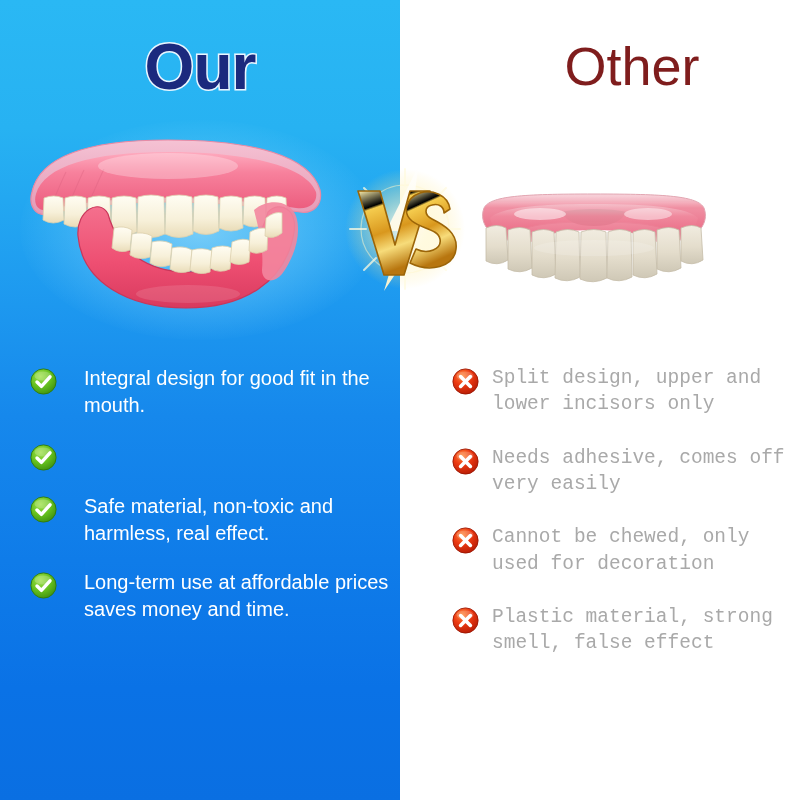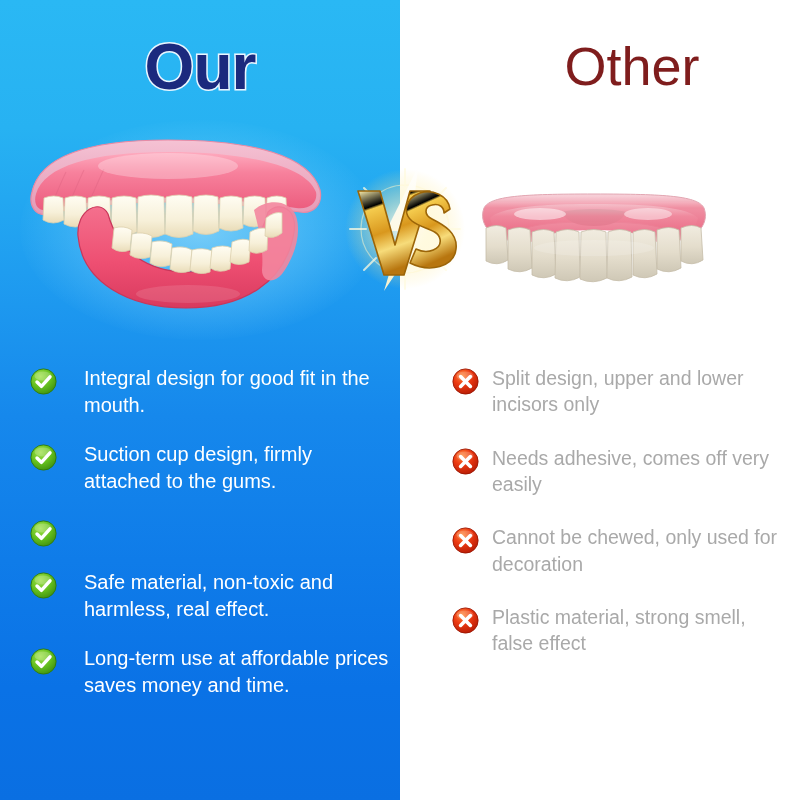--- a/index.html
+++ b/index.html
@@ -134,20 +134,21 @@
     font-size: 19.5px;
     line-height: 1.35;
   }
   .list-left .item-text {
     color: #ffffff;
     font-size: 20px;
   }
   .list-right .item-text {
     color: #a9a9a9;
     font-size: 19.5px;
+    font-family: Liberation Mono, monospace;
   }
 </style>
 </head>
 <body>
 
 <div id="page">
 
   <div class="panel panel-left">
     <div class="left-bloom"></div>
   </div>
@@ -341,30 +342,20 @@
             </radialGradient>
           </defs>
           <circle cx="13.5" cy="13.5" r="12.6" fill="url(#grn1)" stroke="#2f7a0c" stroke-width="0.9"></circle>
           <ellipse cx="13" cy="8" rx="8.5" ry="4.5" fill="#ffffff" opacity="0.22"></ellipse>
           <path d="M7 14 L11.4 18.4 L20 8.8" fill="none" stroke="#ffffff" stroke-width="3.4" stroke-linecap="round" stroke-linejoin="round"></path>
         </svg>
       </span>
       <span class="item-text">Integral design for good fit in the mouth.</span>
     </div>
 
-    <div class="item">
-      <span class="badge">
-        <svg width="27" height="27" viewBox="0 0 27 27">
-          <circle cx="13.5" cy="13.5" r="12.6" fill="url(#grn1)" stroke="#2f7a0c" stroke-width="0.9"></circle>
-          <ellipse cx="13" cy="8" rx="8.5" ry="4.5" fill="#ffffff" opacity="0.22"></ellipse>
-          <path d="M7 14 L11.4 18.4 L20 8.8" fill="none" stroke="#ffffff" stroke-width="3.4" stroke-linecap="round" stroke-linejoin="round"></path>
-        </svg>
-      </span>
-      <span class="item-text">Suction cup design, firmly attached to the gums.</span>
-    </div>
 
     <div class="item">
       <span class="badge">
         <svg width="27" height="27" viewBox="0 0 27 27">
           <circle cx="13.5" cy="13.5" r="12.6" fill="url(#grn1)" stroke="#2f7a0c" stroke-width="0.9"></circle>
           <ellipse cx="13" cy="8" rx="8.5" ry="4.5" fill="#ffffff" opacity="0.22"></ellipse>
           <path d="M7 14 L11.4 18.4 L20 8.8" fill="none" stroke="#ffffff" stroke-width="3.4" stroke-linecap="round" stroke-linejoin="round"></path>
         </svg>
       </span>
     </div>

